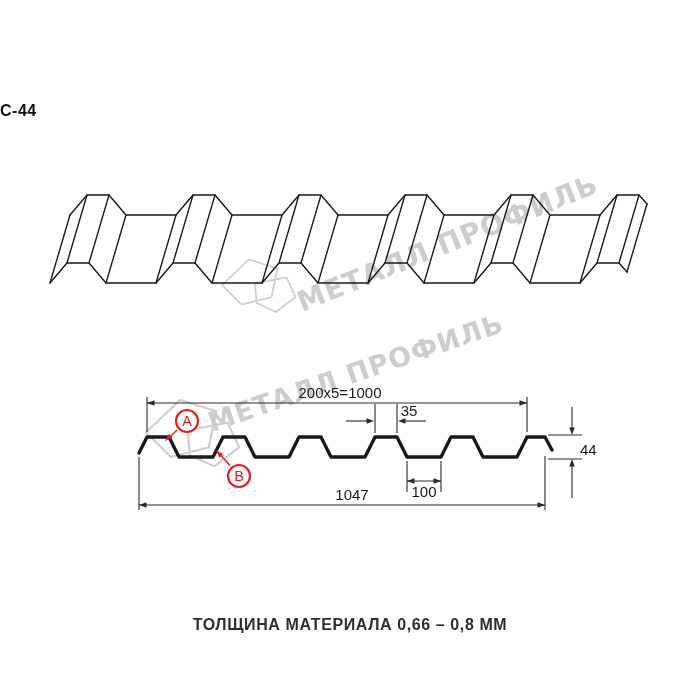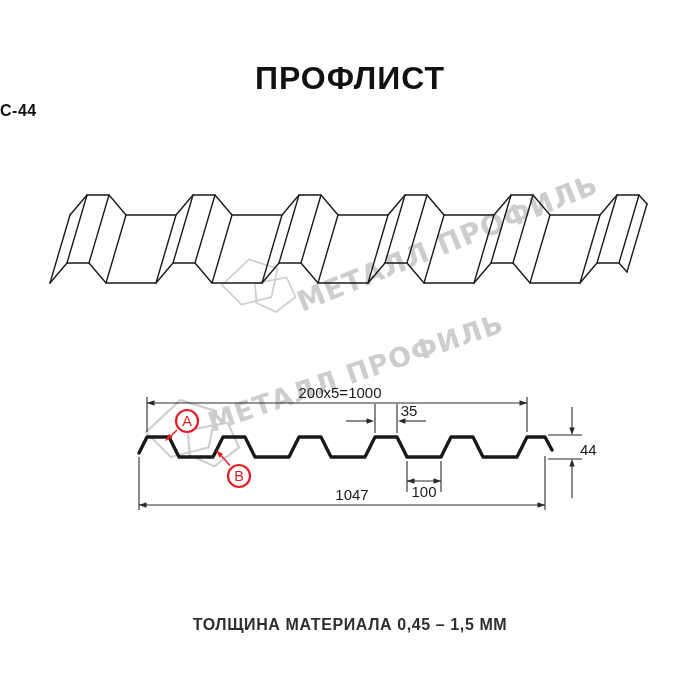--- a/index.html
+++ b/index.html
@@ -21,21 +21,20 @@
   .wmlogo{fill:none;stroke-width:2.2;}
   .redline{stroke-width:1.5;fill:none;}
   .redcirc{stroke-width:2.2;fill:#ffffff;}
   .redtxt{font-size:14.5px;font-weight:400;}
 </style>
 </head>
 <body>
 
 <div class="page">
 
-  <div class="title">ПРОФЛИСТ</div>
   <div class="subtitle">С-44</div>
 
   <svg width="700" height="700" viewBox="0 0 700 700">
 
     <g>
       <g transform="translate(222,258) scale(0.75)">
         <path class="wmlogo" d="M0,36 L36,2 L74,14 L66,52 L26,62 Z" stroke="#cdcdcd"></path>
         <path class="wmlogo" d="M44,34 L86,26 L98,52 L72,72 L46,60 Z" stroke="#cdcdcd"></path>
       </g>
       <text class="wmtxt" font-size="28" transform="translate(302,312) rotate(-22)" fill="#cdcdcd">МЕТАЛЛ ПРОФИЛЬ</text>
@@ -139,14 +138,14 @@
 
       <g>
         <line class="redline" x1="230" y1="465.5" x2="221.5" y2="456" stroke="#e31e24"></line>
         <path d="M216,450 L219.4,457.7 L223.2,454.3 Z" stroke="none" fill="#e31e24"></path>
         <circle class="redcirc" cx="239" cy="476" r="11" stroke="#e31e24"></circle>
         <text class="redtxt" x="239" y="481" text-anchor="middle" fill="#e31e24">B</text>
       </g>
     </g>
   </svg>
 
-  <div class="footer-note">ТОЛЩИНА МАТЕРИАЛА 0,45 – 1,5 ММ</div>
+  <div class="footer-note">ТОЛЩИНА МАТЕРИАЛА 0,66 – 0,8 ММ</div>
 </div>
 
 </body></html>

